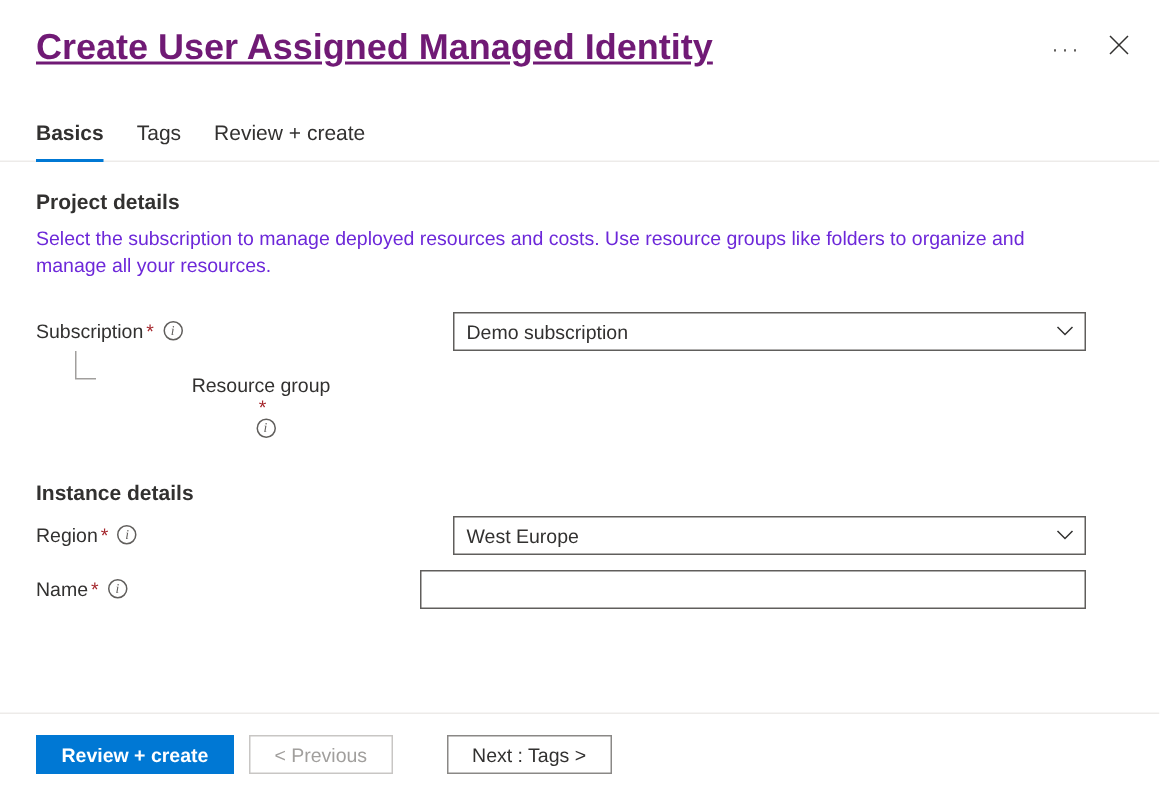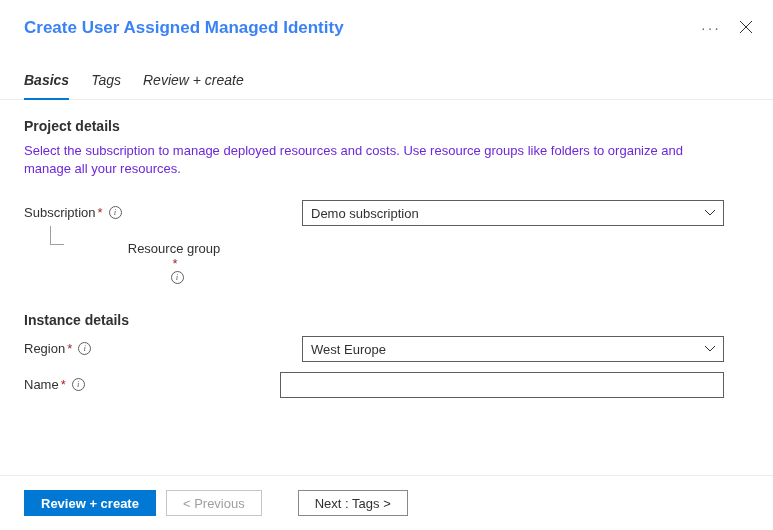--- a/index.html
+++ b/index.html
@@ -12,37 +12,37 @@
       height: 530px;
       position: relative;
     }
     .header {
       display: flex;
       align-items: center;
       justify-content: space-between;
       padding: 18px 20px 0 24px;
     }
     .title {
-      font-size: 17px;
-      font-weight: 600;
-      color: #3b82f6;
+      font-size: 24px;
+      font-weight: 600;
+      color: #701a75;
+      text-decoration: underline;
     }
     .header-right {
       display: flex;
       align-items: center;
       gap: 18px;
     }
     .ellipsis { color: #605e5c; font-size: 14px; letter-spacing: 2px; }
     .close-icon { font-size: 16px; color: #323130; cursor: pointer; line-height: 1; }
     .tabs {
       display: flex;
       gap: 22px;
       padding: 34px 40px 0 24px;
       border-bottom: 1px solid #edebe9;
-      font-style: italic;
     }
     .tab {
       padding-bottom: 10px;
       font-size: 14px;
       color: #323130;
       cursor: pointer;
       border-bottom: 2px solid transparent;
       margin-bottom: -1px;
     }
     .tab.active {

